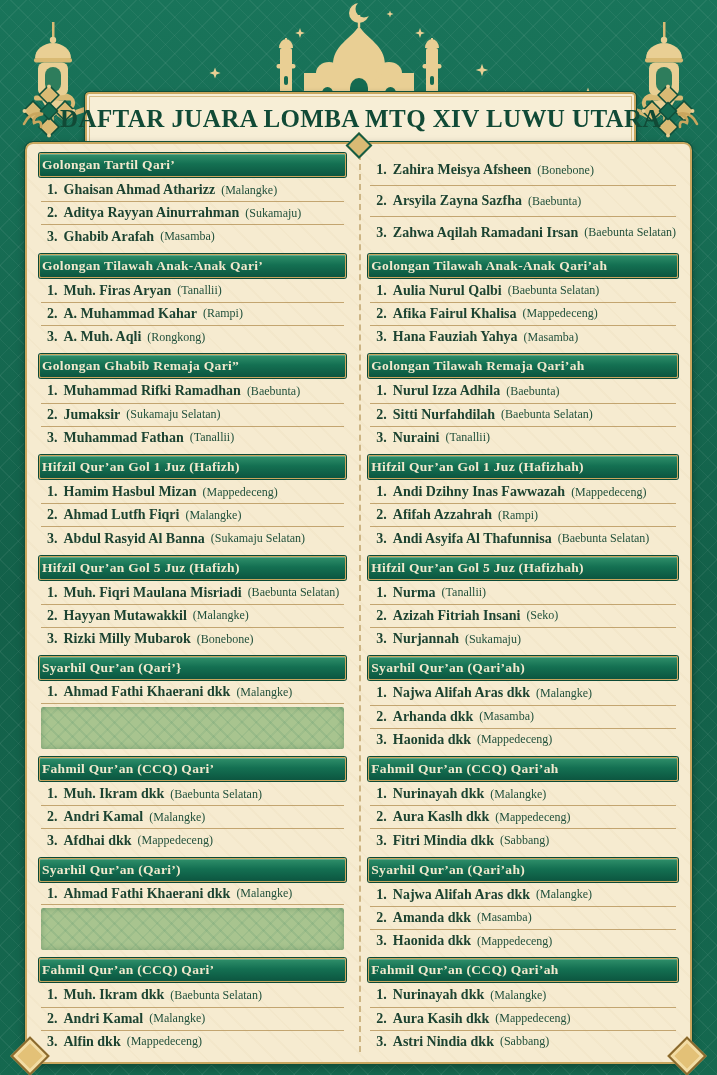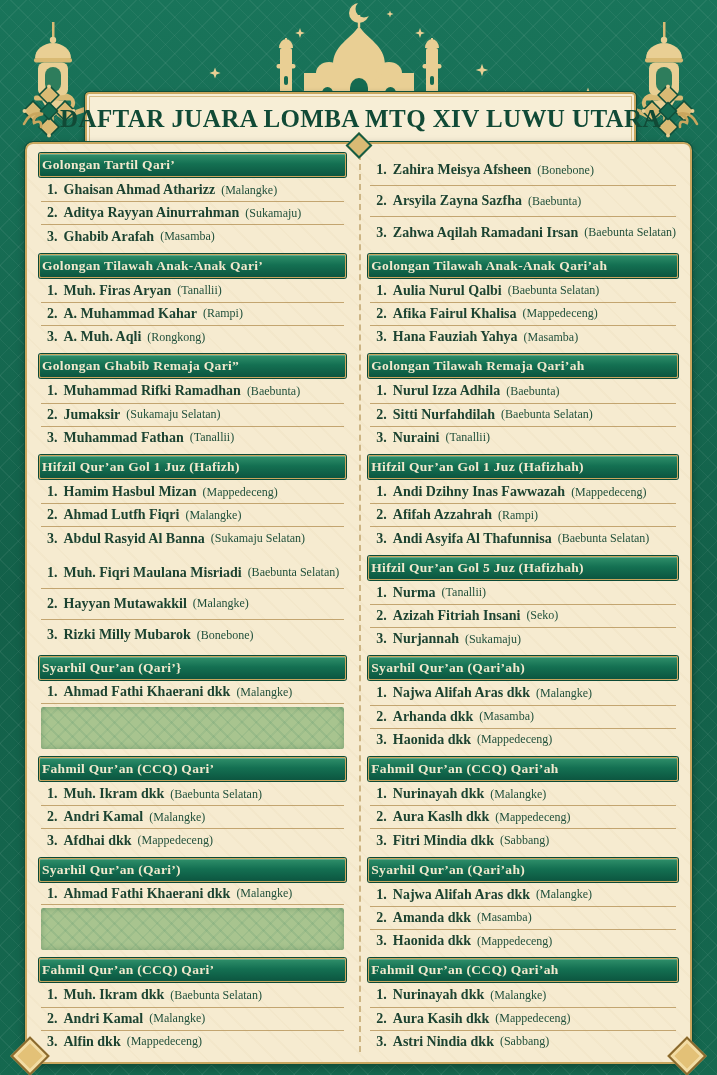--- a/index.html
+++ b/index.html
@@ -343,20 +343,21 @@
               <span class="region">(Rampi)</span>
             </div>
             <div class="entry">
               <span class="num">3.</span>
               <span class="name">Andi Asyifa Al Thafunnisa</span>
               <span class="region">(Baebunta Selatan)</span>
             </div>
           </div>
         </section>
         <section class="cat">
+          <div class="cat-header"><span>Hifzil Qur’an Gol 5 Juz (Hafizh)</span></div>
           <div class="entries">
             <div class="entry">
               <span class="num">1.</span>
               <span class="name">Muh. Fiqri Maulana Misriadi</span>
               <span class="region">(Baebunta Selatan)</span>
             </div>
             <div class="entry">
               <span class="num">2.</span>
               <span class="name">Hayyan Mutawakkil</span>
               <span class="region">(Malangke)</span>

